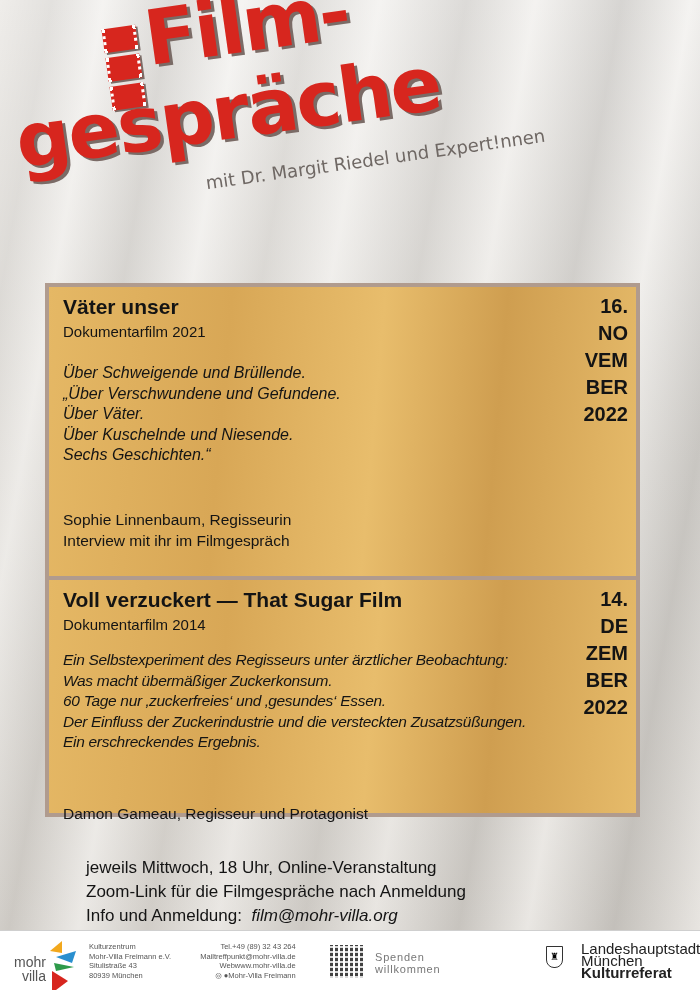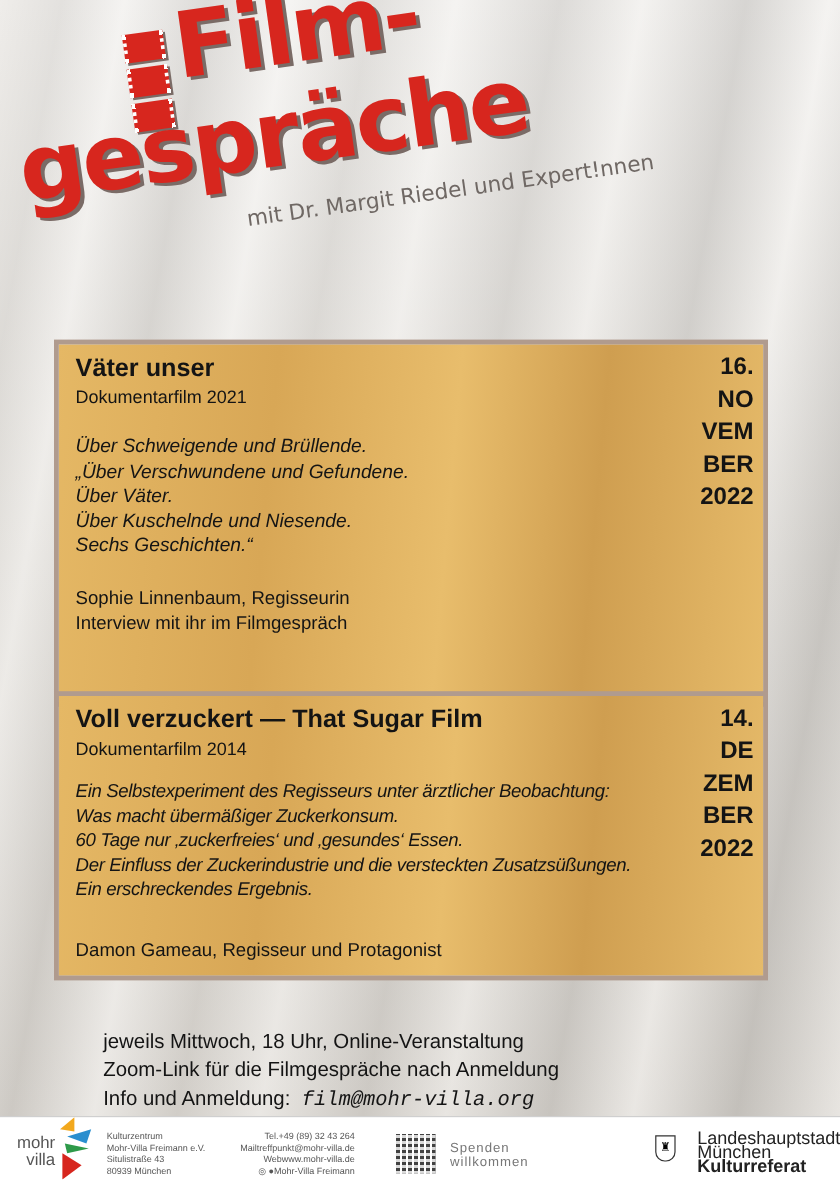--- a/index.html
+++ b/index.html
@@ -45,36 +45,36 @@
     border:4px solid #b09b8e; box-sizing:border-box;
     color:#141414;
   }
   .card1 { top:283px; height:306px; }
   .card2 { top:576px; height:241px; }
   .card-title { position:absolute; left:14px; top:8px; font-size:21px; font-weight:bold; }
   .card-sub { position:absolute; left:14px; top:36px; font-size:15px; }
   .card-quote { position:absolute; left:14px; font-size:16px; font-style:italic; line-height:20.5px; }
   .card1 .card-quote { top:76px; }
   .card2 .card-quote { top:70px; font-size:15.5px; letter-spacing:-0.3px; }
-  .card-credit { position:absolute; left:14px; font-size:15.5px; line-height:20.5px; }
+  .card-credit { position:absolute; left:14px; font-size:15.5px; line-height:20.5px;margin-top:21px; }
   .card1 .card-credit { top:202px; }
   .card2 .card-credit { top:203px; }
   .card-date {
     position:absolute; right:8px; top:6px; text-align:right;
     font-size:20px; font-weight:bold; line-height:27px;
   }
   .info {
     position:absolute; left:38px; top:856px; font-size:17px; line-height:24px; color:#141414;margin-left:48px;
   }
-  .info .email { font-style:italic;font-family:Liberation Mono, monospace; }
+  .info .email { font-style:italic; }
   .footer {
     position:absolute; left:0; top:930px; width:700px; height:60px; background:#fff;
     border-top:1px solid #cfcfcf; box-sizing:border-box;
   }
-  .mv-logo { position:absolute; left:8px; top:0; width:70px; height:50px; }
+  .mv-logo { position:absolute; left:8px; top:10px; width:70px; height:50px; }
   .mv-text { position:absolute; left:6px; top:14px; font-size:14px; line-height:14px; color:#555; text-align:right; width:32px; }
   .address { position:absolute; left:89px; top:11px; font-size:7.5px; line-height:9.5px; color:#555; }
   .contact { position:absolute; left:191px; top:11px; font-size:7.5px; line-height:9.5px; color:#555;text-align:right; }
   .contact .lbl { display:inline-block; width:23px; }
   .qr { position:absolute; left:330px; top:14px; width:33px; height:33px;
     background:
       repeating-linear-gradient(90deg, #222 0 3px, #fff 3px 5px),
       #fff;
     opacity:0.85;
   }

